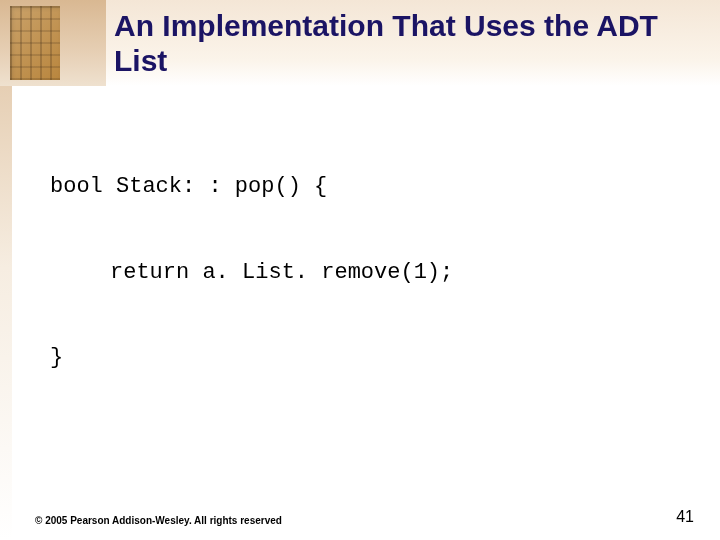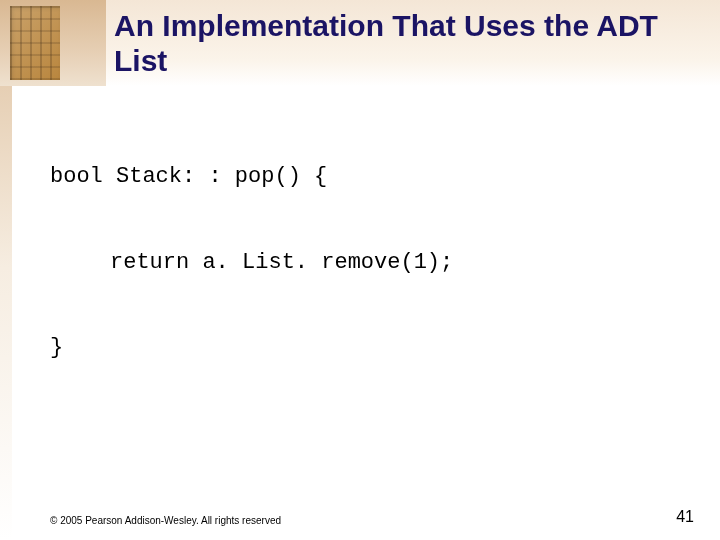--- a/index.html
+++ b/index.html
@@ -42,34 +42,35 @@
   }
 
   .thin-sidebar {
     position: absolute;
     left: 0; top: 86px; bottom: 0; width: 12px;
     background: linear-gradient(180deg, #e6cfb4 0%, #f6ede1 40%, #ffffff 100%);
   }
 
   .code {
     position: absolute;
-    left: 50px; top: 113px; right: 20px;
+    left: 50px; top: 123px; right: 20px;
     font-family: "Courier New", Courier, monospace;
     font-size: 22px;
     color: #000;
     line-height: 1.95;
     white-space: pre;
   }
   .code .ind1 { padding-left: 60px; display: inline-block; }
 
   .footer-left {
     position: absolute;
-    left: 50px; bottom: 14px;
+    left: 35px; bottom: 14px;
     font-size: 10px;
     color: #000;
+    font-weight: bold;
   }
   .footer-right {
     position: absolute;
     right: 26px; bottom: 14px;
     font-size: 16px;
     color: #000;
   }
 </style>
 </head>
 <body>

